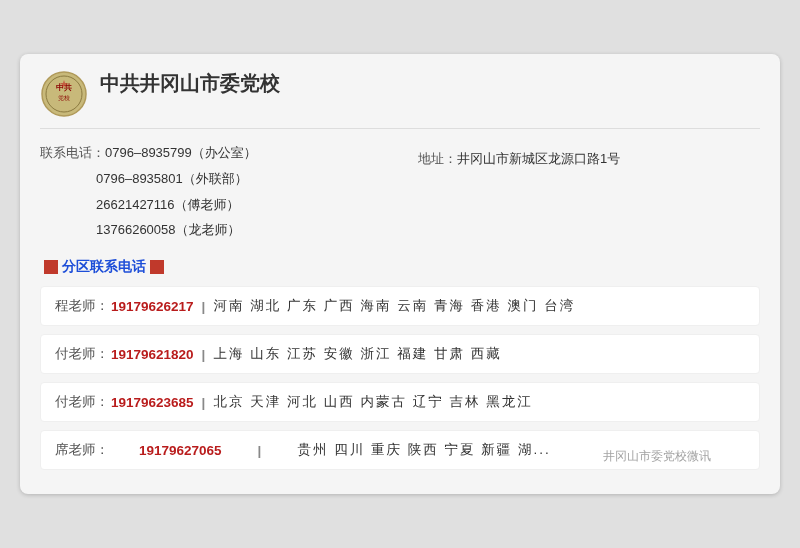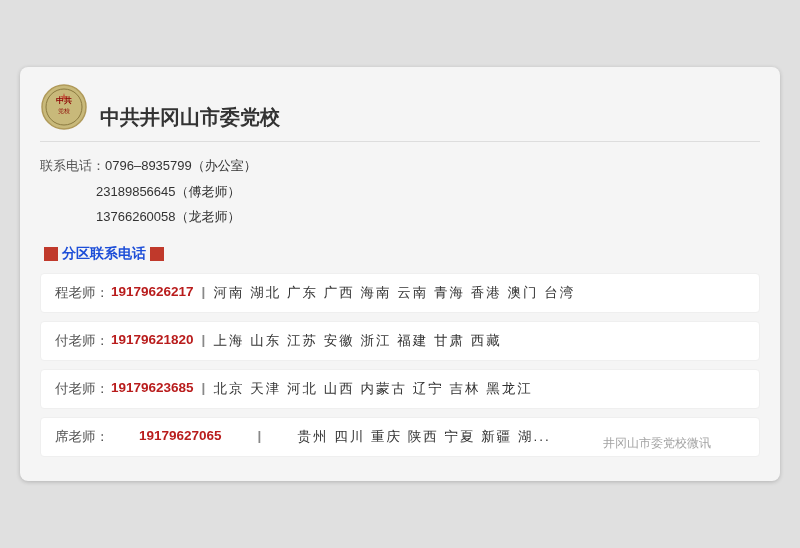--- a/index.html
+++ b/index.html
@@ -15,21 +15,21 @@
     }
     .card {
       background: #f5f5f5;
       border-radius: 8px;
       width: 760px;
       padding: 16px 20px;
       box-shadow: 0 1px 4px rgba(0,0,0,0.2);
     }
     .header {
       display: flex;
-      align-items: flex-end;
+      align-items: flex-start;
       margin-bottom: 14px;
       padding-bottom: 10px;
       border-bottom: 1px solid #ddd;
     }
     .logo {
       width: 48px;
       height: 48px;
       margin-right: 12px;
       flex-shrink: 0;
     }
@@ -72,21 +72,21 @@
       height: 14px;
       background: #c0392b;
       margin: 0 4px;
     }
     .region-row {
       background: #fff;
       border-radius: 4px;
       padding: 10px 14px;
       margin-bottom: 8px;
       display: flex;
-      align-items: flex-start;
+      align-items: center;
       font-size: 13.5px;
       border: 1px solid #efefef;
     }
     .region-teacher {
       color: #555;
       flex-shrink: 0;
       margin-right: 2px;
     }
     .region-phone {
       color: #b91c1c;
@@ -136,27 +136,33 @@
     </div>
     <div class="org-name">中共井冈山市委党校</div>
   </div>
 
   <div class="contact-grid">
     <div class="contact-left">
       <div class="contact-row">
         <span class="label">联系电话：</span><span>0796–8935799</span><span>（办公室）</span>
       </div>
       <div class="contact-row" style="padding-left:56px;">
-        <span>23189856645</span><span>（傅老师）</span>
+        <span>0796–8935801</span><span>（外联部）</span>
+      </div>
+      <div class="contact-row" style="padding-left:56px;">
+        <span>26621427116</span><span>（傅老师）</span>
       </div>
       <div class="contact-row" style="padding-left:56px;">
         <span>13766260058</span><span>（龙老师）</span>
       </div>
     </div>
     <div class="contact-right">
+      <div class="contact-row" style="margin-top:6px;">
+        <span class="label">地址：</span><span>井冈山市新城区龙源口路1号</span>
+      </div>
     </div>
   </div>
 
   <div class="section-title">
     <span class="bar"></span>
     <span>分区联系电话</span>
     <span class="bar"></span>
   </div>
 
   <div class="region-row">

